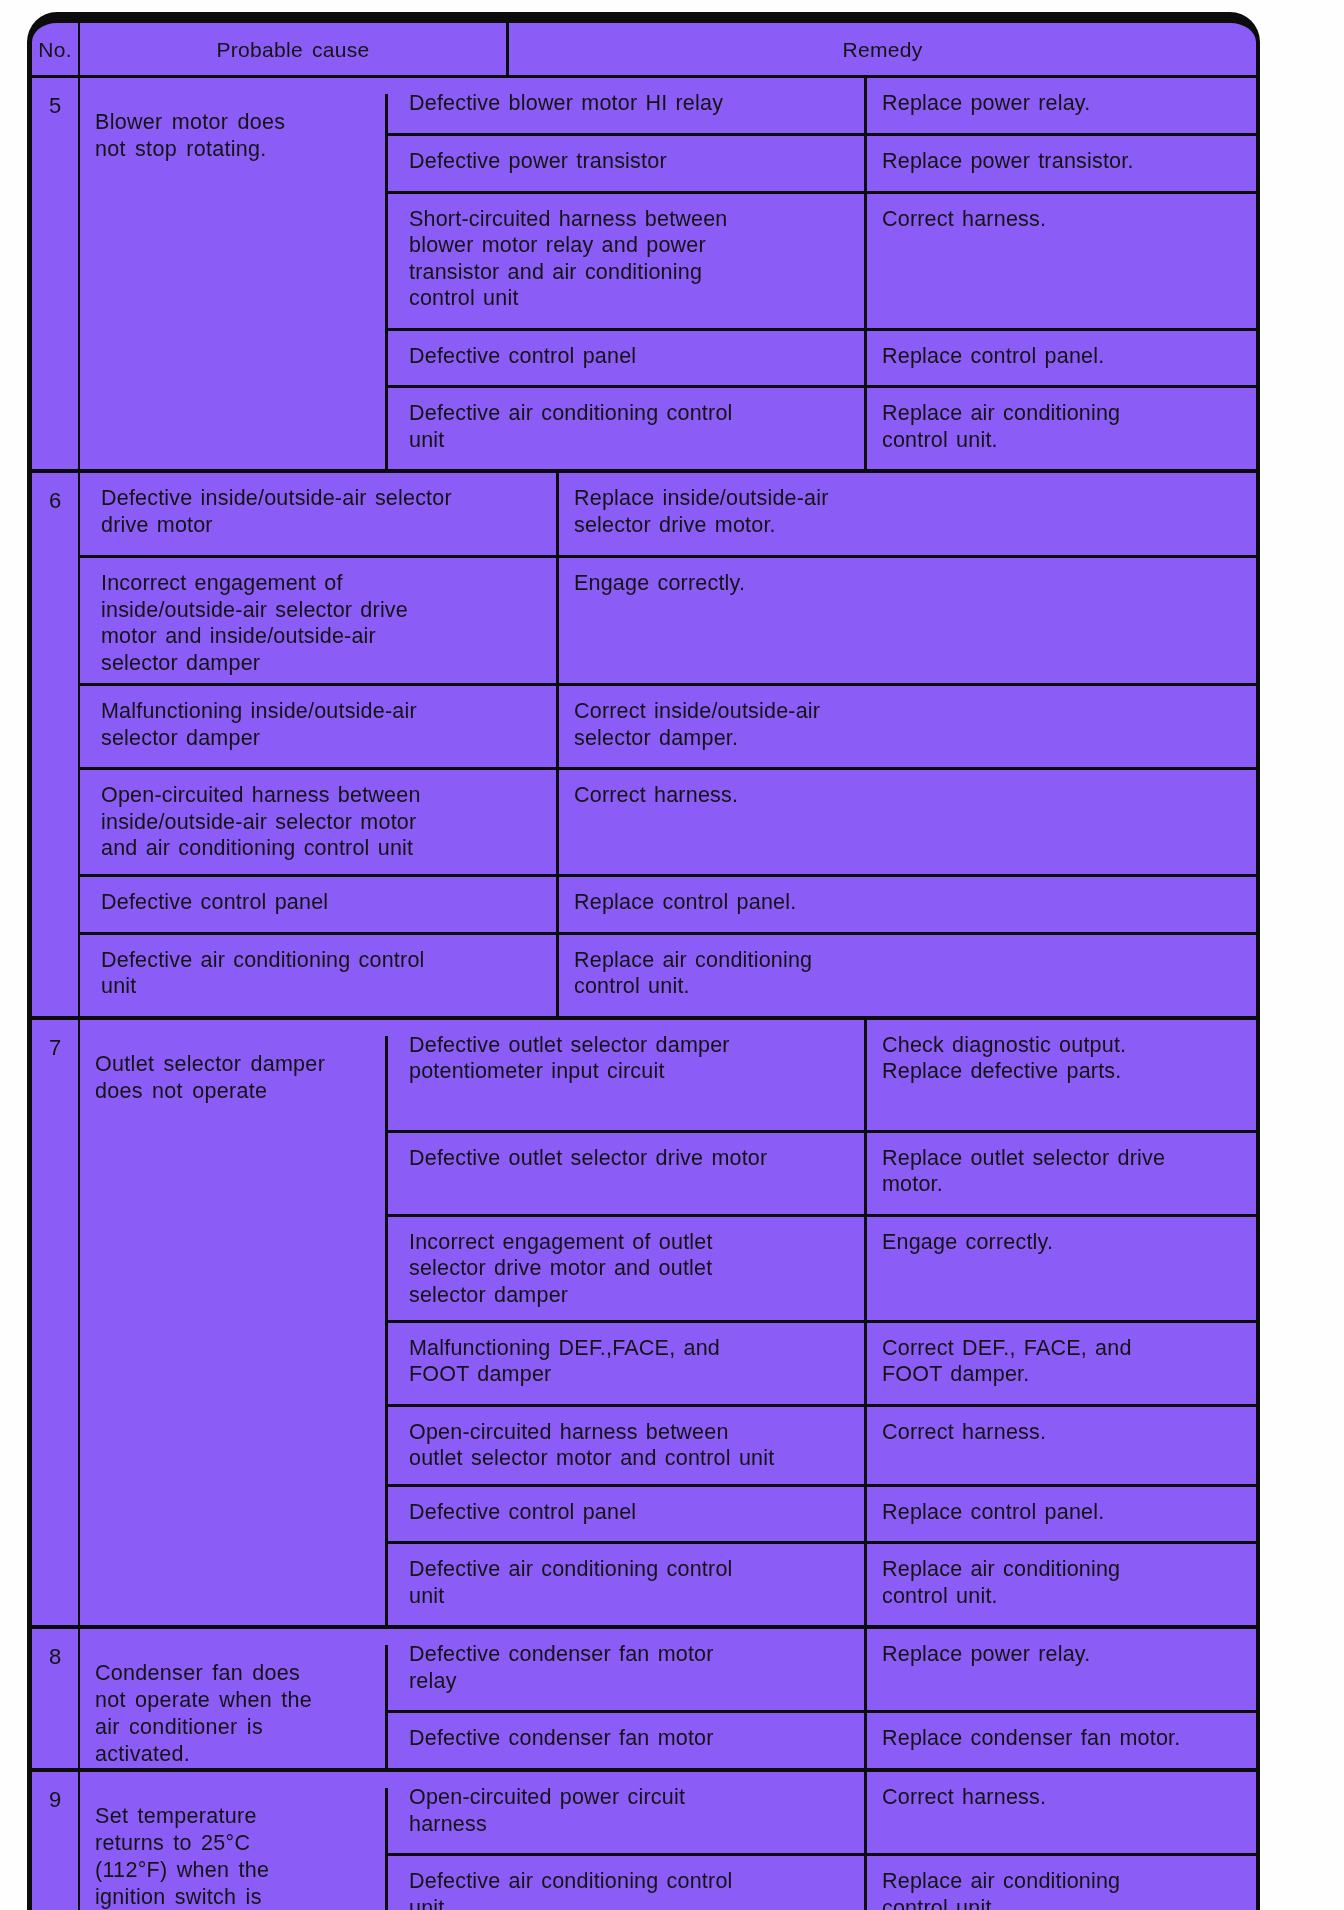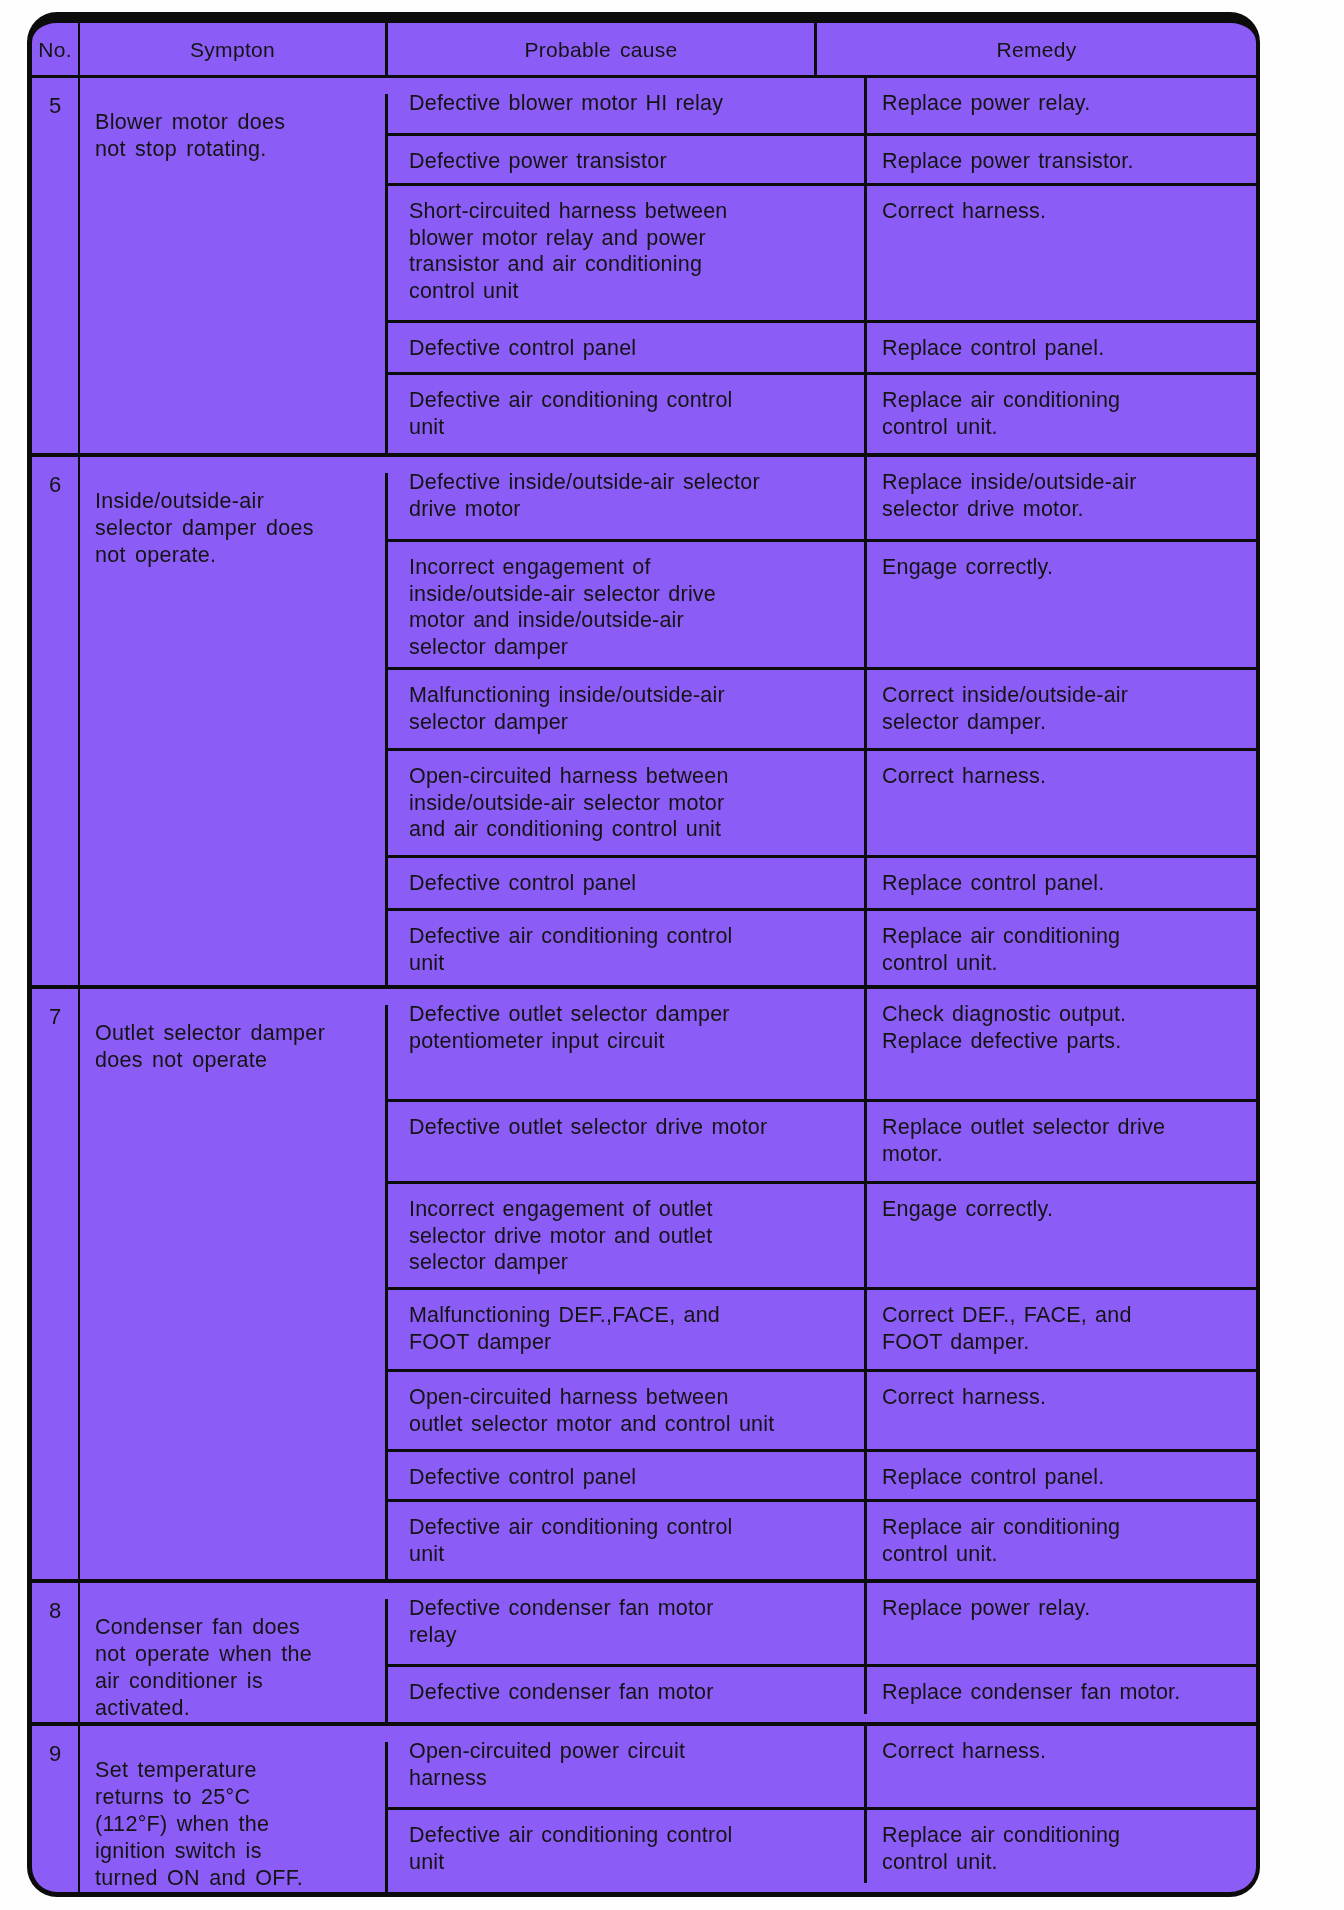--- a/index.html
+++ b/index.html
@@ -48,33 +48,32 @@
   .items{flex:1;display:flex;flex-direction:column;}
   .item{display:flex;box-sizing:border-box;justify-content:space-between;}
   .item + .item{border-top:3px solid #0c0c0c;}
   .cause-cell{
     box-sizing:border-box;width:479px;border-right:3px solid #0c0c0c;
     padding:12px 12px 0 21px;font-size:21.5px;line-height:26.5px;
     letter-spacing:0.2px;word-spacing:2px;white-space:pre-line;
   }
   .remedy-cell{
     box-sizing:border-box;flex:1;
-    padding:12px 8px 0 15px;font-size:21.5px;line-height:26.5px;
+    padding:12px 8px 16px 15px;font-size:21.5px;line-height:26.5px;
     letter-spacing:0.2px;word-spacing:2px;white-space:pre-line;
   }
 </style>
 </head>
 <body>
 
 <div class="page">
   <div class="tbl">
 
     <div class="hdr">
       <div class="h-no">No.</div>
-      <div class="h-symptom">Sympton</div>
       <div class="h-cause">Probable cause</div>
       <div class="h-remedy">Remedy</div>
     </div>
 
     <div class="row">
       <div class="no-cell">5</div>
       <div class="symptom-cell">Blower motor does
 not stop rotating.</div>
       <div class="items">
         <div class="item" style="min-height:55px">
@@ -100,23 +99,20 @@
           <div class="cause-cell">Defective air conditioning control
 unit</div>
           <div class="remedy-cell">Replace air conditioning
 control unit.</div>
         </div>
       </div>
     </div>
 
     <div class="row">
       <div class="no-cell">6</div>
-      <div class="symptom-cell">Inside/outside-air
-selector damper does
-not operate.</div>
       <div class="items">
         <div class="item" style="min-height:82px">
           <div class="cause-cell">Defective inside/outside-air selector
 drive motor</div>
           <div class="remedy-cell">Replace inside/outside-air
 selector drive motor.</div>
         </div>
         <div class="item" style="min-height:128px">
           <div class="cause-cell">Incorrect engagement of
 inside/outside-air selector drive

